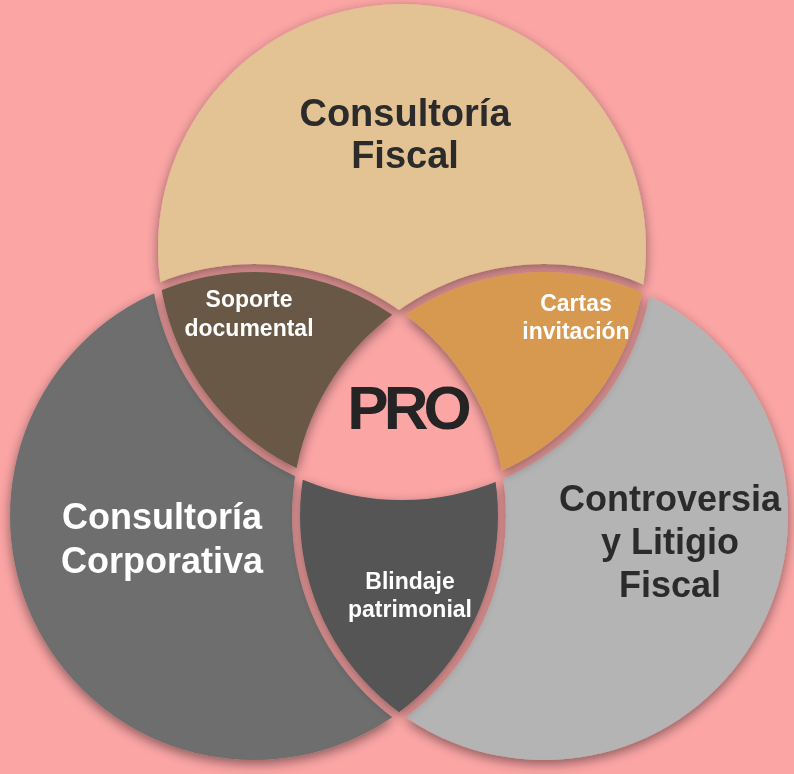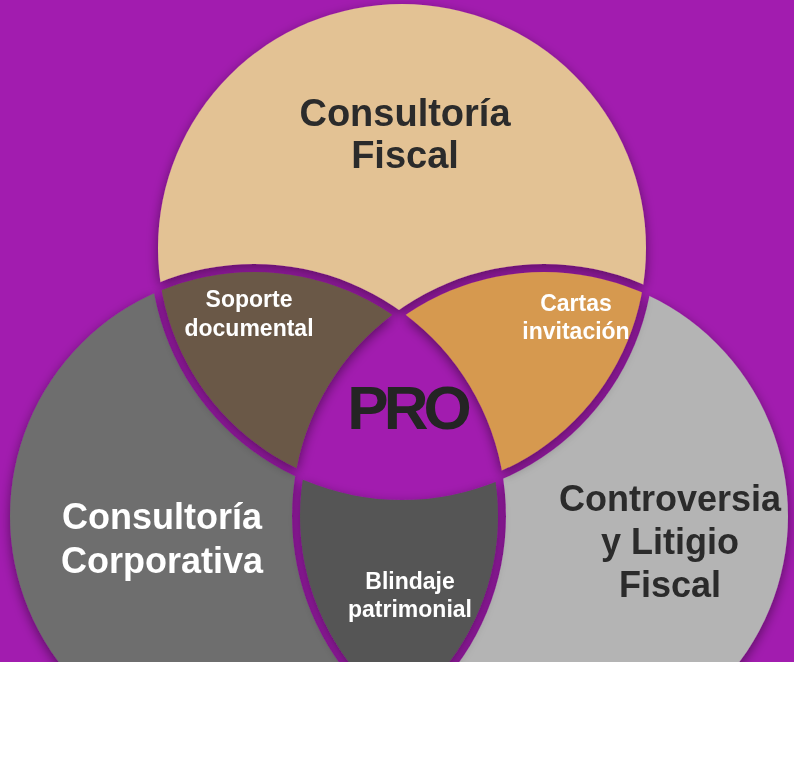--- a/index.html
+++ b/index.html
@@ -3,23 +3,23 @@
 <meta charset="utf-8">
 <style>
   html, body {
     margin: 0;
     padding: 0;
     background: #FFFFFF;
   }
   .stage {
     position: relative;
     width: 794px;
-    height: 662px;
+    height: 774px;
     overflow: hidden;
-    background: #a21caf;
+    background: #fca5a5;
   }
   svg { display: block; }
   text {
     text-anchor: middle;
     font-family: "Liberation Sans", sans-serif;
     font-weight: bold;
   }
   .t-big   { font-size: 38px; }
   .t-side  { font-size: 36px; }
   .t-small { font-size: 23px; }

